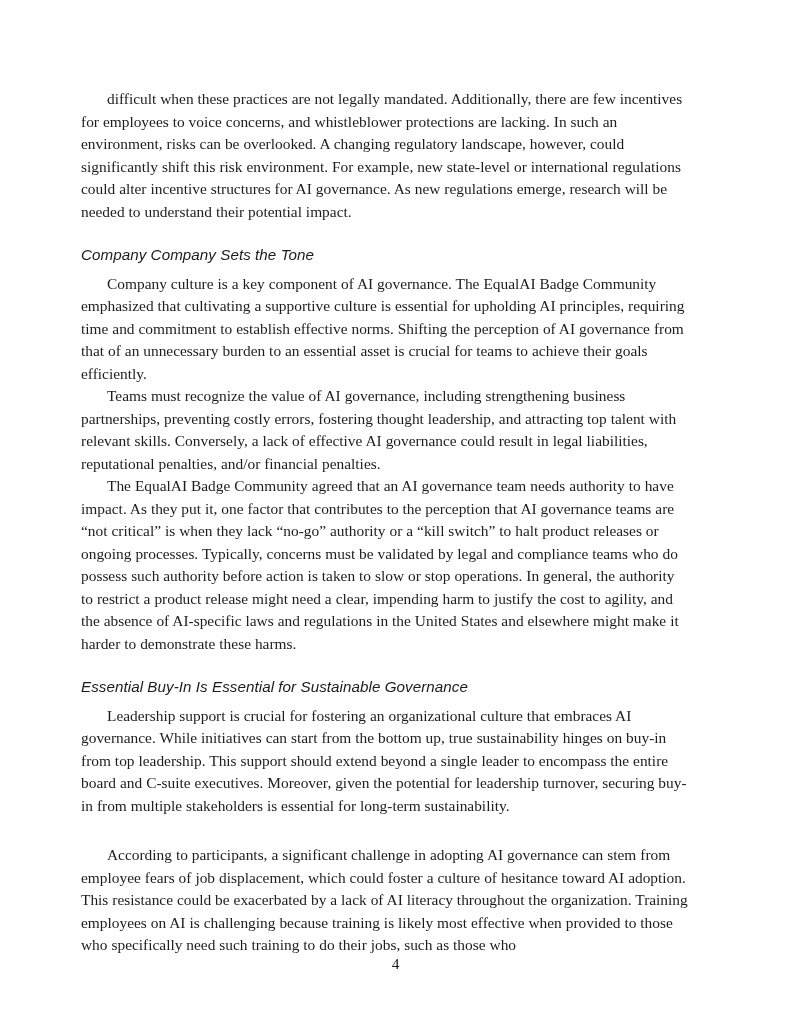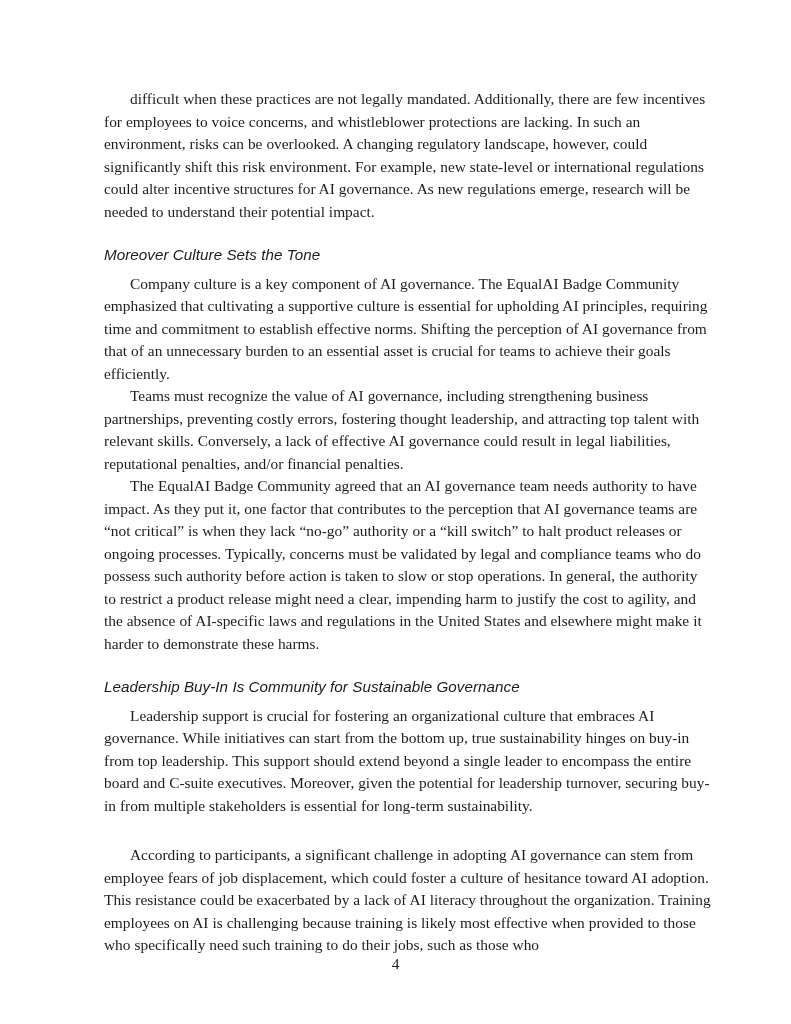--- a/index.html
+++ b/index.html
@@ -17,21 +17,21 @@
   }
   .page {
     position: relative;
     width: 791px;
     height: 1024px;
     background: #ffffff;
     box-sizing: border-box;
   }
   .content {
     position: absolute;
-    left: 104px;
+    left: 81px;
     top: 88px;
     width: 609px;
   }
   p.body-text {
     margin: 0;
     font-family: "Liberation Serif", "DejaVu Serif", serif;
     font-size: 15.4px;
     line-height: 22.5px;
     text-align: left;
     text-indent: 26px;
@@ -65,33 +65,33 @@
 <body>
 
 <div class="page">
 
   <div class="content">
 
     <p class="body-text">difficult when these practices are not legally mandated. Additionally, there are few incentives for employees to voice concerns, and whistleblower protections are lacking. In such an environment, risks can be overlooked. A changing regulatory landscape, however, could significantly shift this risk environment. For example, new state-level or international regulations could alter incentive structures for AI governance. As new regulations emerge, research will be needed to understand their potential impact.</p>
 
     <div class="gap-before-heading"></div>
 
-    <h2 class="section-heading">Moreover Culture Sets the Tone</h2>
+    <h2 class="section-heading">Company Company Sets the Tone</h2>
 
     <div class="gap-after-heading"></div>
 
     <p class="body-text">Company culture is a key component of AI governance. The EqualAI Badge Community emphasized that cultivating a supportive culture is essential for upholding AI principles, requiring time and commitment to establish effective norms. Shifting the perception of AI governance from that of an unnecessary burden to an essential asset is crucial for teams to achieve their goals efficiently.</p>
 
     <p class="body-text">Teams must recognize the value of AI governance, including strengthening business partnerships, preventing costly errors, fostering thought leadership, and attracting top talent with relevant skills. Conversely, a lack of effective AI governance could result in legal liabilities, reputational penalties, and/or financial penalties.</p>
 
     <p class="body-text">The EqualAI Badge Community agreed that an AI governance team needs authority to have impact. As they put it, one factor that contributes to the perception that AI governance teams are “not critical” is when they lack “no-go” authority or a “kill switch” to halt product releases or ongoing processes. Typically, concerns must be validated by legal and compliance teams who do possess such authority before action is taken to slow or stop operations. In general, the authority to restrict a product release might need a clear, impending harm to justify the cost to agility, and the absence of AI-specific laws and regulations in the United States and elsewhere might make it harder to demonstrate these harms.</p>
 
     <div class="gap-before-heading"></div>
 
-    <h2 class="section-heading">Leadership Buy-In Is Community for Sustainable Governance</h2>
+    <h2 class="section-heading">Essential Buy-In Is Essential for Sustainable Governance</h2>
 
     <div class="gap-after-heading"></div>
 
     <p class="body-text">Leadership support is crucial for fostering an organizational culture that embraces AI governance. While initiatives can start from the bottom up, true sustainability hinges on buy-in from top leadership. This support should extend beyond a single leader to encompass the entire board and C-suite executives. Moreover, given the potential for leadership turnover, securing buy-in from multiple stakeholders is essential for long-term sustainability.</p>
 
     <div class="gap-before-heading"></div>
 
 
     <div class="gap-after-heading"></div>
 

